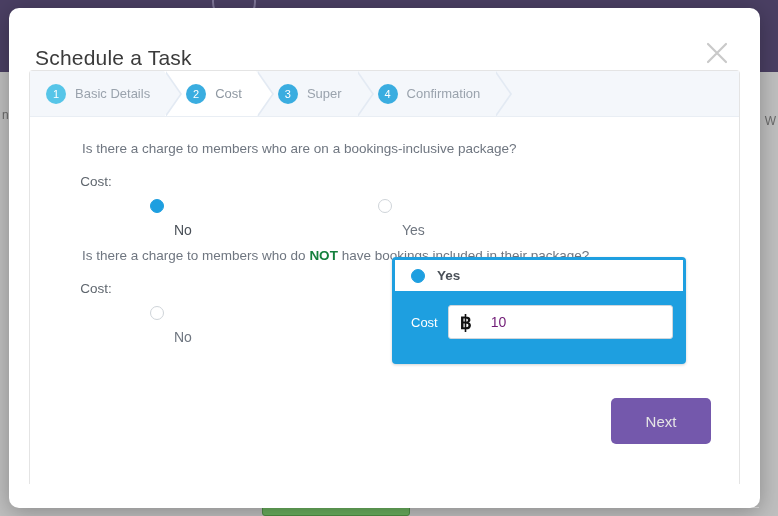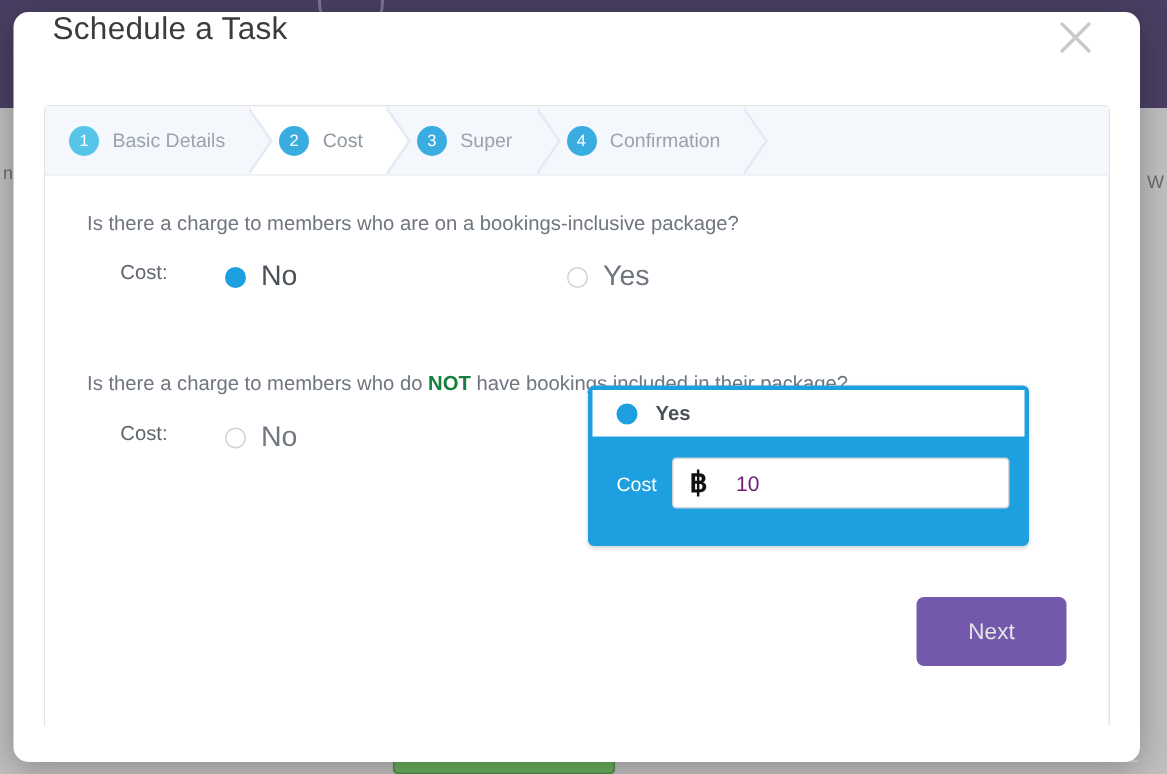--- a/index.html
+++ b/index.html
@@ -96,21 +96,21 @@
     background: #ffffff;
     border-radius: 10px;
     box-shadow: 0 4px 22px rgba(0,0,0,0.28);
     overflow: hidden;
   }
   .modal-header {
     position: relative;
     height: 62px;
     padding: 0 26px;
     display: flex;
-    align-items: flex-start;
+    align-items: flex-end;
     justify-content: space-between;
   }
   .modal-title {
     font-size: 21px;
     color: #3b3b3b;
     font-weight: normal;
     letter-spacing: .2px;
   }
   .close-btn {
     width: 34px;
@@ -201,20 +201,21 @@
     background: #f4f7fb;
   }
 
   
   .content { padding: 24px 28px 0 28px; }
 
   .question {
     font-size: 13.5px;
     color: #6f7680;
     margin-bottom: 10px;
+    margin-left: 24px;
   }
   .question b { color: #15803d; font-weight: bold; }
 
   .answer-row {
     position: relative;
     display: flex;
     align-items: flex-start;
     height: 46px;
   }
   .cost-label {
@@ -239,22 +240,23 @@
     border: 1px solid #cfd4d9;
     background: #fff;
     margin-right: 10px;
     flex: none;
   }
   .radio-opt.checked .dot {
     background: #1e9fe0;
     border-color: #1e9fe0;
   }
   .radio-opt .txt {
-    font-size: 19px;
+    font-size: 14px;
     color: #6f7680;
+    margin-top: 48px;
   }
   .radio-opt.checked .txt { color: #4a5058; }
 
   .opt-no { width: 228px; }
 
   
   .yes-panel {
     position: absolute;
     left: 334px;
     top: -16px;

